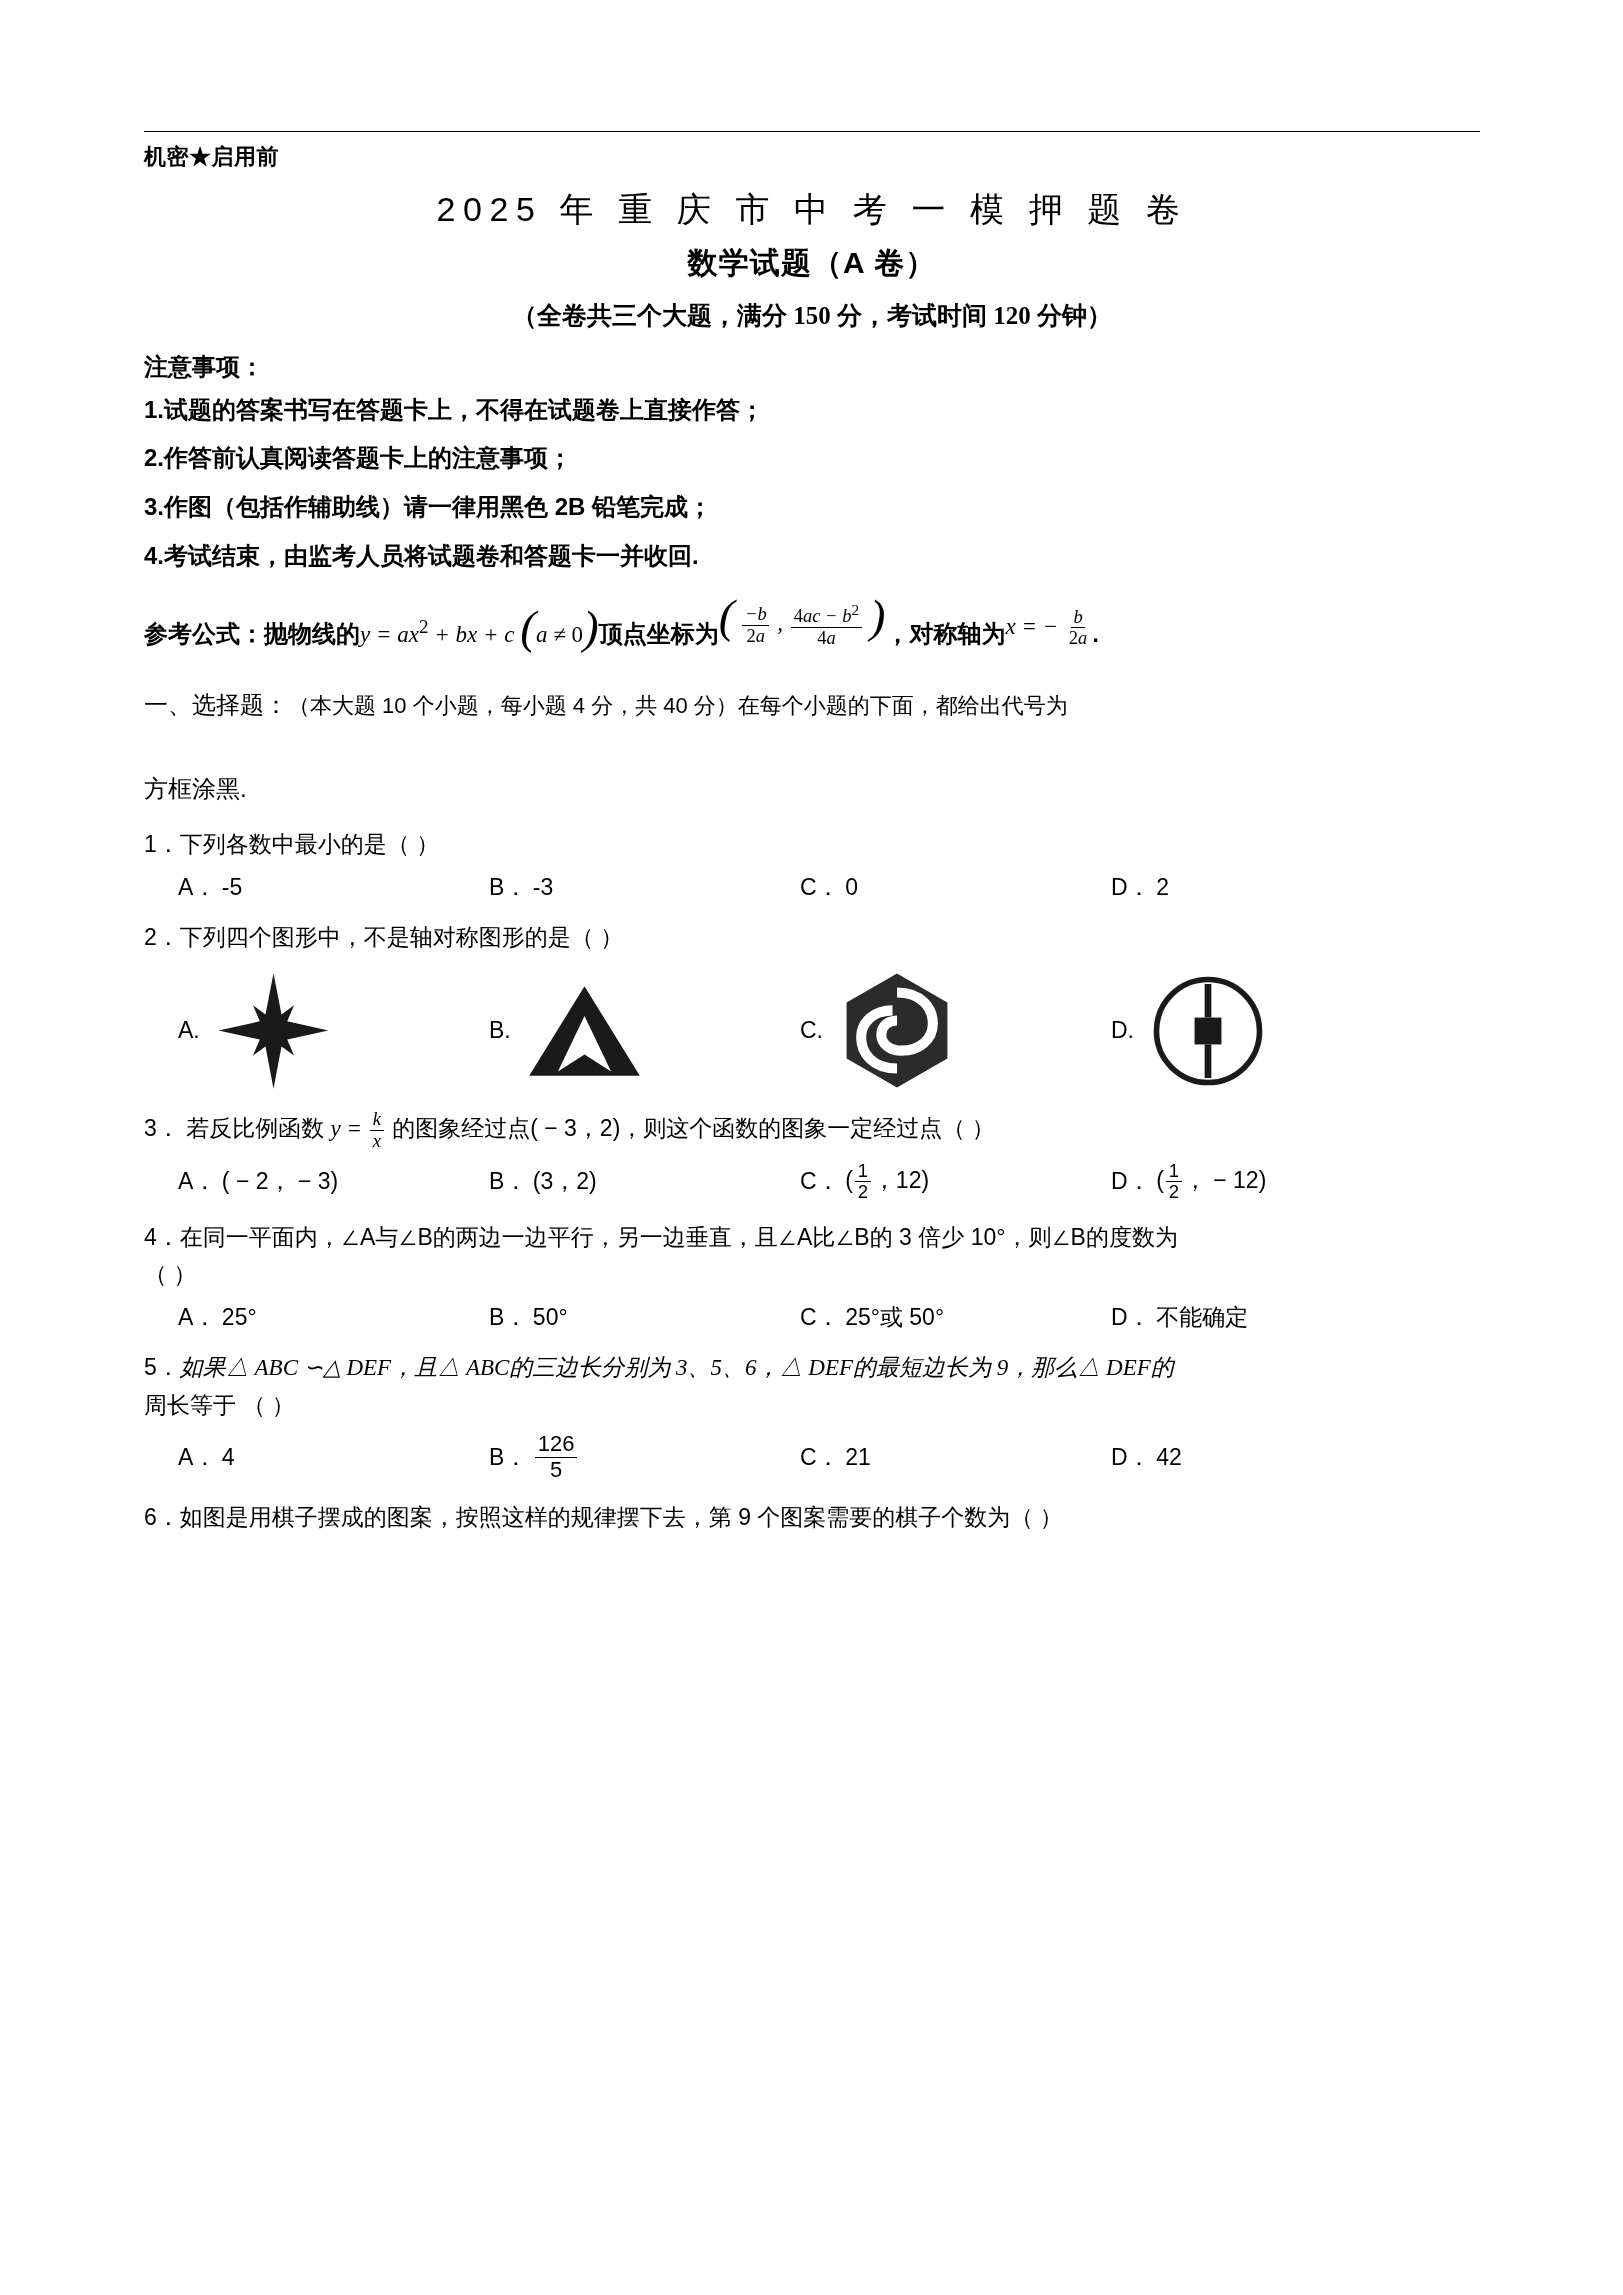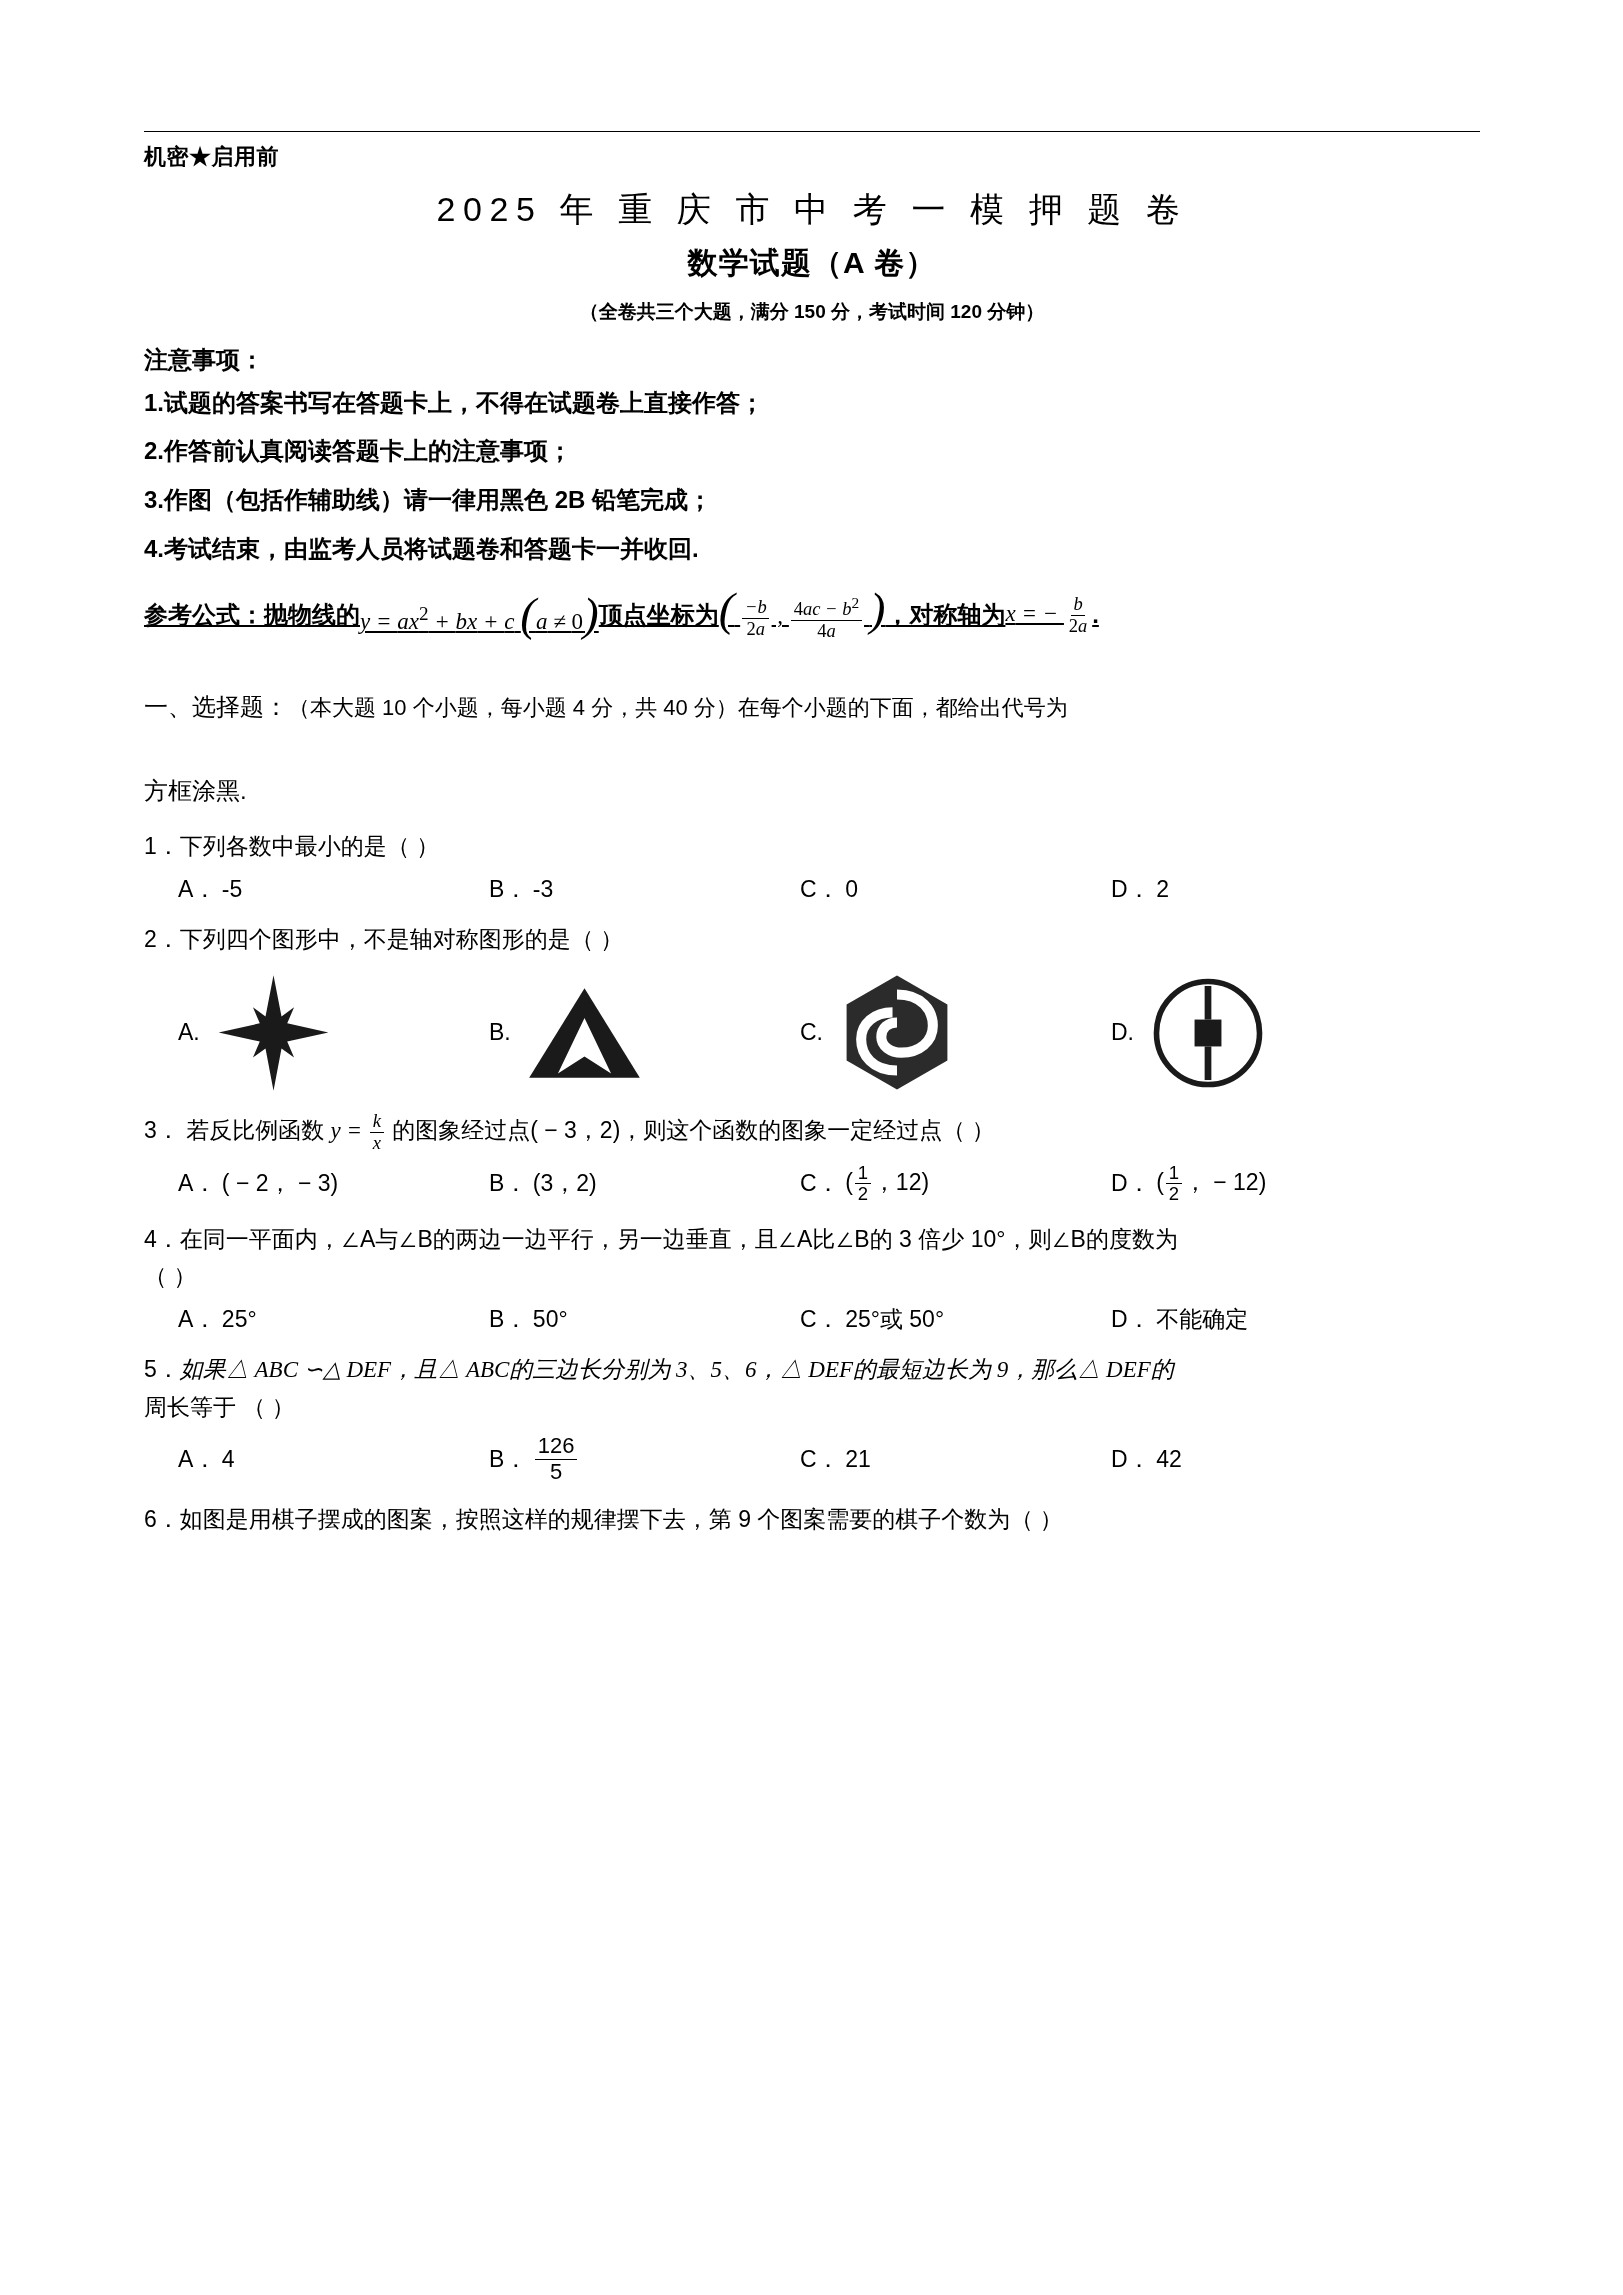--- a/index.html
+++ b/index.html
@@ -49,48 +49,47 @@
   .sub-title {
     text-align: center;
     font-family: "Liberation Sans", sans-serif;
     font-weight: bold;
     font-size: 30px;
     letter-spacing: 1.1px;
     margin: 9.8px 0 5.5px 0;
   }
   .exam-info {
     text-align: center;
-    font-family: Liberation Sans, sans-serif;
-    font-weight: bold;
-    font-size: 19px;
+    font-family: Liberation Serif, serif;
+    font-weight: bold;
+    font-size: 25px;
     margin: 15.3px 0 18.5px 0;
   }
   .notice-head {
     font-family: "Liberation Sans", sans-serif;
     font-weight: bold;
     font-size: 24px;
     margin: 9.8px 0 11px 0;
   }
   .notice-item {
     font-family: "Liberation Sans", sans-serif;
     font-weight: bold;
     font-size: 24px;
     margin: 0 0 16.4px 0;
     line-height: 1.35;
   }
   .formula-line {
     font-family: "Liberation Sans", sans-serif;
     font-weight: bold;
     font-size: 24px;
-    margin: 24px 0 44px 0;
+    margin: 24px 0 35px 0;
     display: flex;
-    align-items: center;
+    align-items: flex-end;
     flex-wrap: nowrap;
     line-height: 1.2;
-    text-decoration: underline;
   }
   .math {
     font-family: "Liberation Serif", serif;
     font-style: italic;
     font-weight: normal;
     font-size: 23px;
   }
   .math .num { font-style: normal; }
   .frac {
     display: inline-flex;

